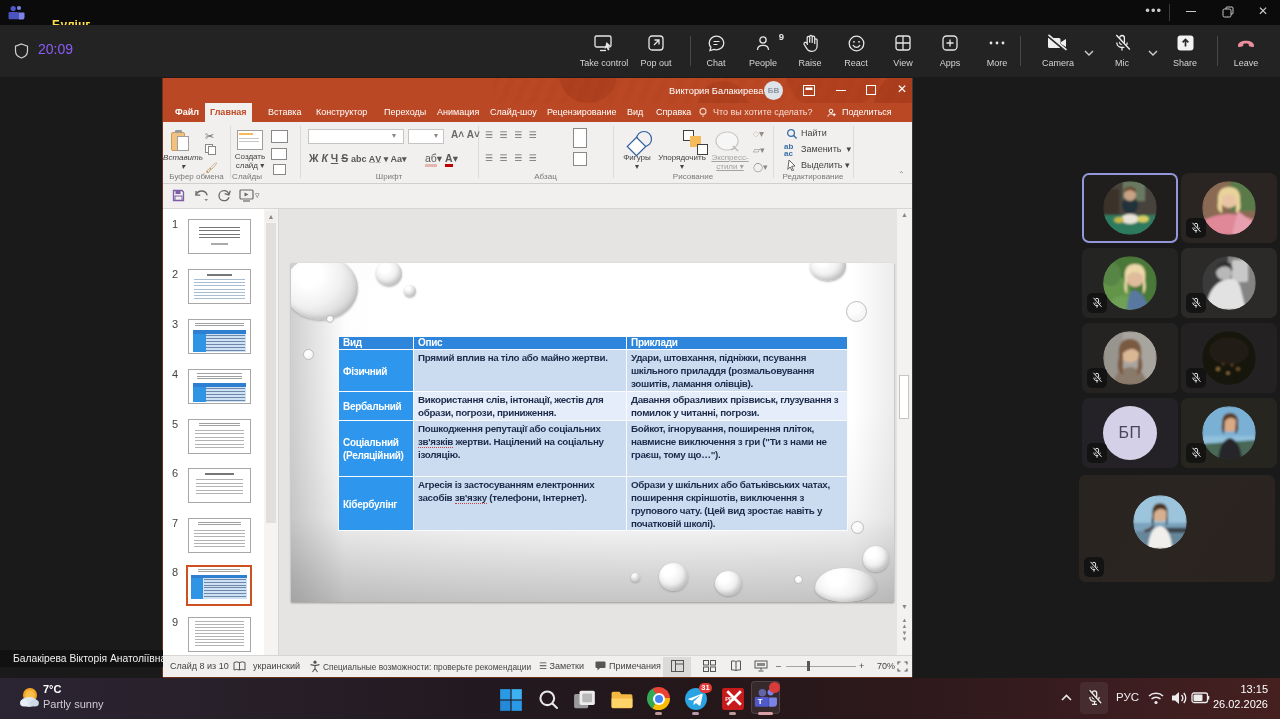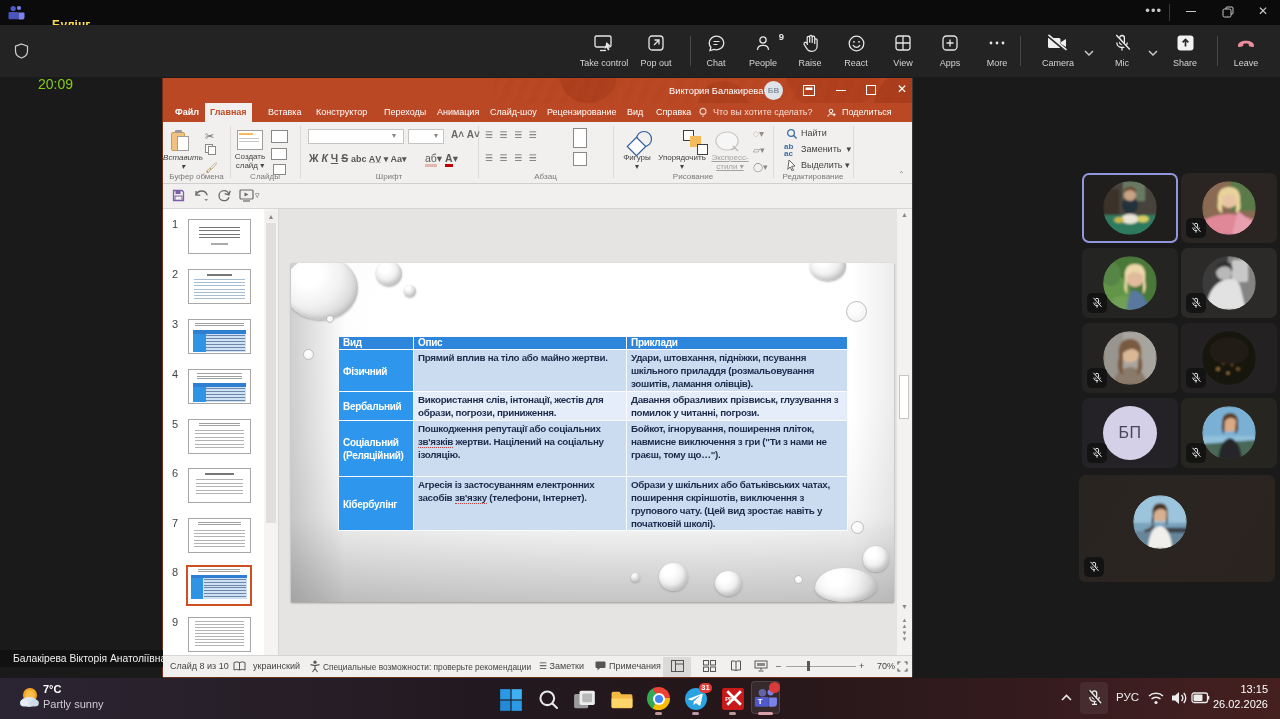--- a/index.html
+++ b/index.html
@@ -10,21 +10,21 @@
 
 #tb { left:0; top:0; width:1280px; height:25px; background:#0b0b0b; }
 #tb .ttl { left:30px; top:18px; color:#fde047; font-size:12px; font-weight:bold;padding-left:22px; }
 #tb .dots { right:118px; top:3px; color:#c8c8c8; font-size:13px; letter-spacing:1px; }
 #tb .vsep { right:110px; top:4px; width:1px; height:17px; background:#3a3a3a; }
 #tb .min  { right:84px; top:11px; width:10px; height:1px; background:#c8c8c8; }
 #tb .x    { right:12px; top:4px; color:#c8c8c8; font-size:12px; }
 
 
 #mb { left:0; top:25px; width:1280px; height:52px; background:#242323; }
-#mb .clock { left:38px; top:16px; color:#84cc16; font-size:14px;margin-top:35px; }
+#mb .clock { left:38px; top:16px; color:#8b5cf6; font-size:14px; }
 .ctl { position:absolute; top:6px; width:58px; text-align:center; color:#e6e6e6; }
 .ctl .ic { height:24px; display:flex; align-items:center; justify-content:center; }
 .ctl .lb { font-size:9px; color:#d4d4d4; margin-top:3px; white-space:nowrap; }
 .csep { position:absolute; top:11px; width:1px; height:30px; background:#484848; }
 
 .tnum { position:absolute; left:9px; font-size:11px; color:#444; }
 .thm { position:absolute; left:25px; width:63px; height:35px; background:#fff; border:1px solid #a9a7a5; overflow:hidden; }
 .thm.sel8 { left:23px; width:66px; height:41px; border:2px solid #cc5020; }
 .ptab { position:absolute; top:0; height:19px; line-height:19px; color:#fff; font-size:9px; padding:0 5px; white-space:nowrap; }
 .ptab.sel { background:#f1f0ef; color:#c24b26; font-weight:bold; }
@@ -278,21 +278,21 @@
     </div>
     <div id="ribbon" class="abs">
 
       <div class="gsep" style="left:67px"></div>
       <div class="gsep" style="left:137px"></div>
       <div class="gsep" style="left:315px"></div>
       <div class="gsep" style="left:450px"></div>
       <div class="gsep" style="left:610px"></div>
       <div class="gsep" style="left:690px"></div>
       <div class="glab" style="left:0;width:67px">Буфер обмена</div>
-      <div class="glab" style="left:67px;width:70px">Слайды</div>
+      <div class="glab" style="left:49px;width:70px">Слайды</div>
       <div class="glab" style="left:137px;width:178px">Шрифт</div>
       <div class="glab" style="left:315px;width:135px">Абзац</div>
       <div class="glab" style="left:450px;width:160px">Рисование</div>
       <div class="glab" style="left:610px;width:80px">Редактирование</div>
 
       <div class="abs" style="left:8px;top:8px;width:22px;height:30px;">
         <div class="abs" style="left:0;top:2px;width:14px;height:19px;background:#f0c180;border:1px solid #c99b55;border-radius:2px;"></div>
         <div class="abs" style="left:4px;top:0px;width:7px;height:3px;background:#9b9a99;border-radius:1px;"></div>
         <div class="abs" style="left:6px;top:6px;width:12px;height:15px;background:#fff;border:1px solid #9f9e9d;"></div>
       </div>

